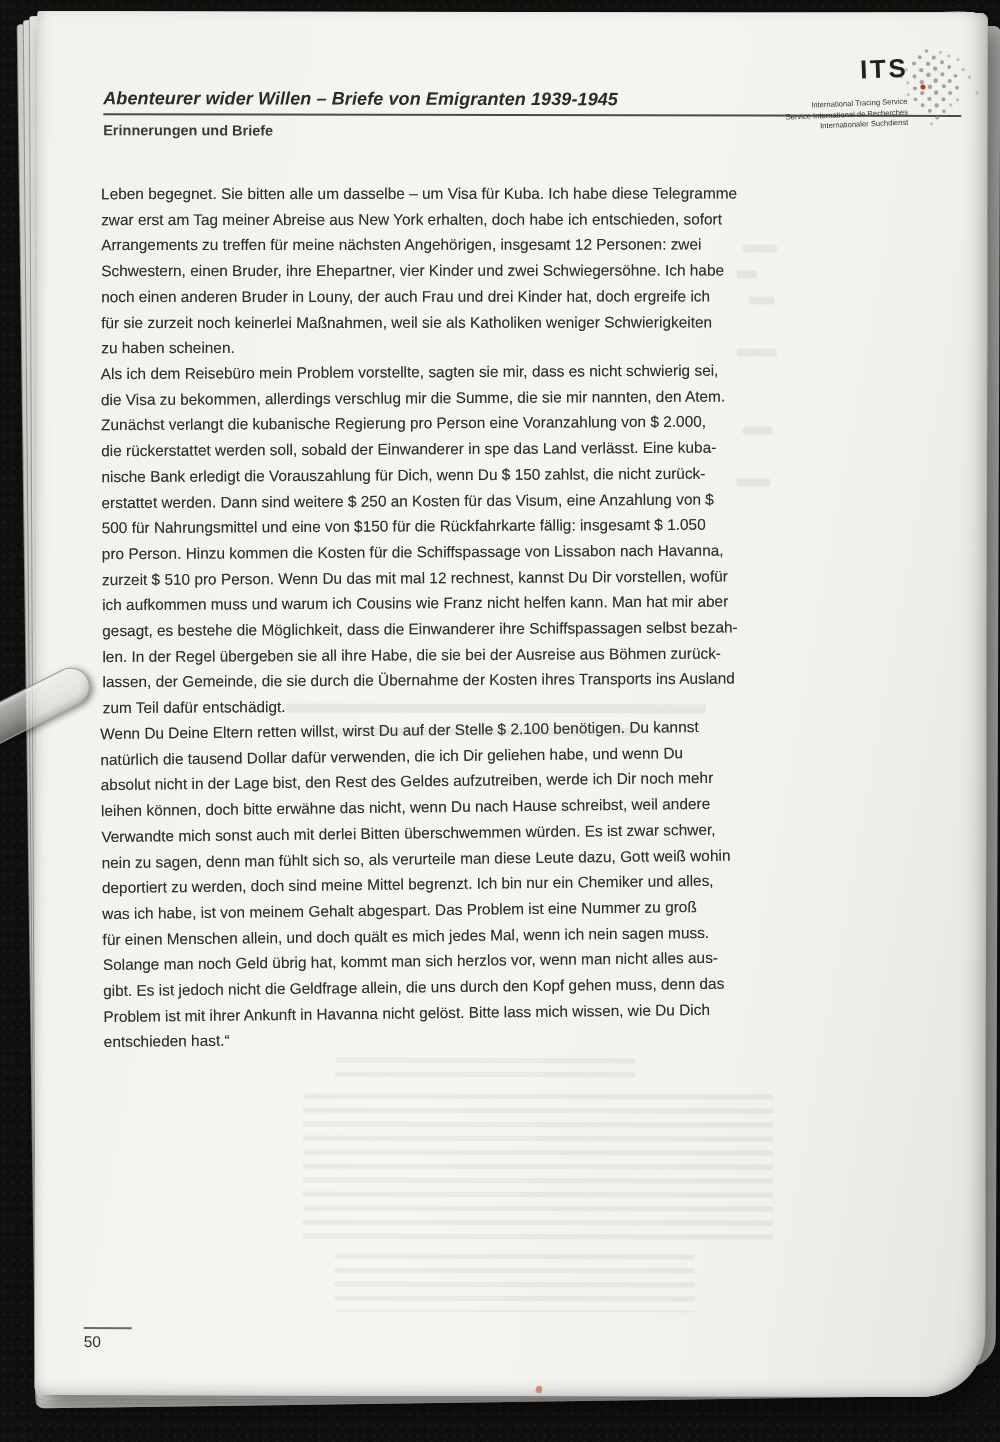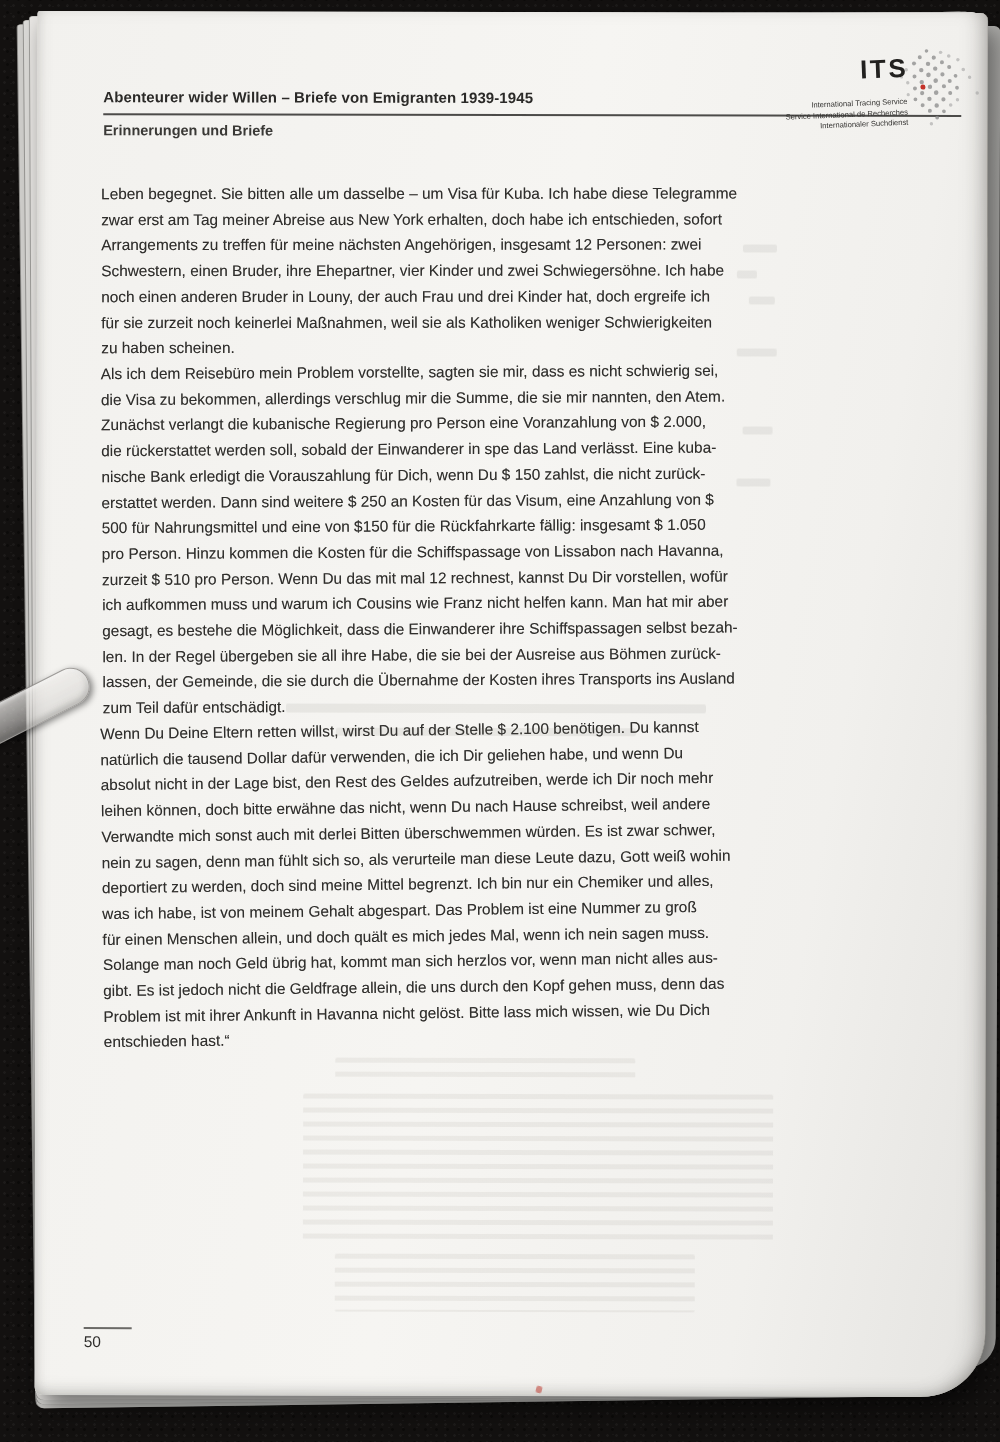--- a/index.html
+++ b/index.html
@@ -30,22 +30,22 @@
         background-blend-mode:normal;
         border-radius:3px 8px 64px 8px;
         border-right:1px solid #93918c;
         transform:rotate(0.12deg);
         box-shadow:
           8px 12px 26px rgba(0,0,0,.55),
           inset -16px 0 22px -14px rgba(92,90,86,.55),
           inset 0 -12px 16px -10px rgba(104,102,98,.35),
           inset 10px 0 14px -10px rgba(120,118,114,.35);}
   
-  .h-title{position:absolute;left:66px;top:77px;font-size:15px;font-weight:700;
-        color:#2b2a28;letter-spacing:.1px;}
+  .h-title{position:absolute;left:66px;top:77px;font-size:18px;font-weight:700;
+        color:#2b2a28;letter-spacing:.1px;font-style:italic;}
   .h-rule{position:absolute;left:66px;top:102px;width:858px;height:1.6px;
         background:#4c4b49;}
   .h-subtitle{position:absolute;left:66px;top:111px;font-size:14.5px;
         color:#3a3936;font-weight:bold;}
   
   .its-logo{position:absolute;left:690px;top:34px;width:260px;height:100px;
         transform:rotate(-2.4deg);}
   .its-name{position:absolute;right:78px;top:8px;font-size:26px;font-weight:700;
         letter-spacing:2.5px;color:#22211f;}
   .its-taglines{position:absolute;right:80px;top:52px;text-align:right;

